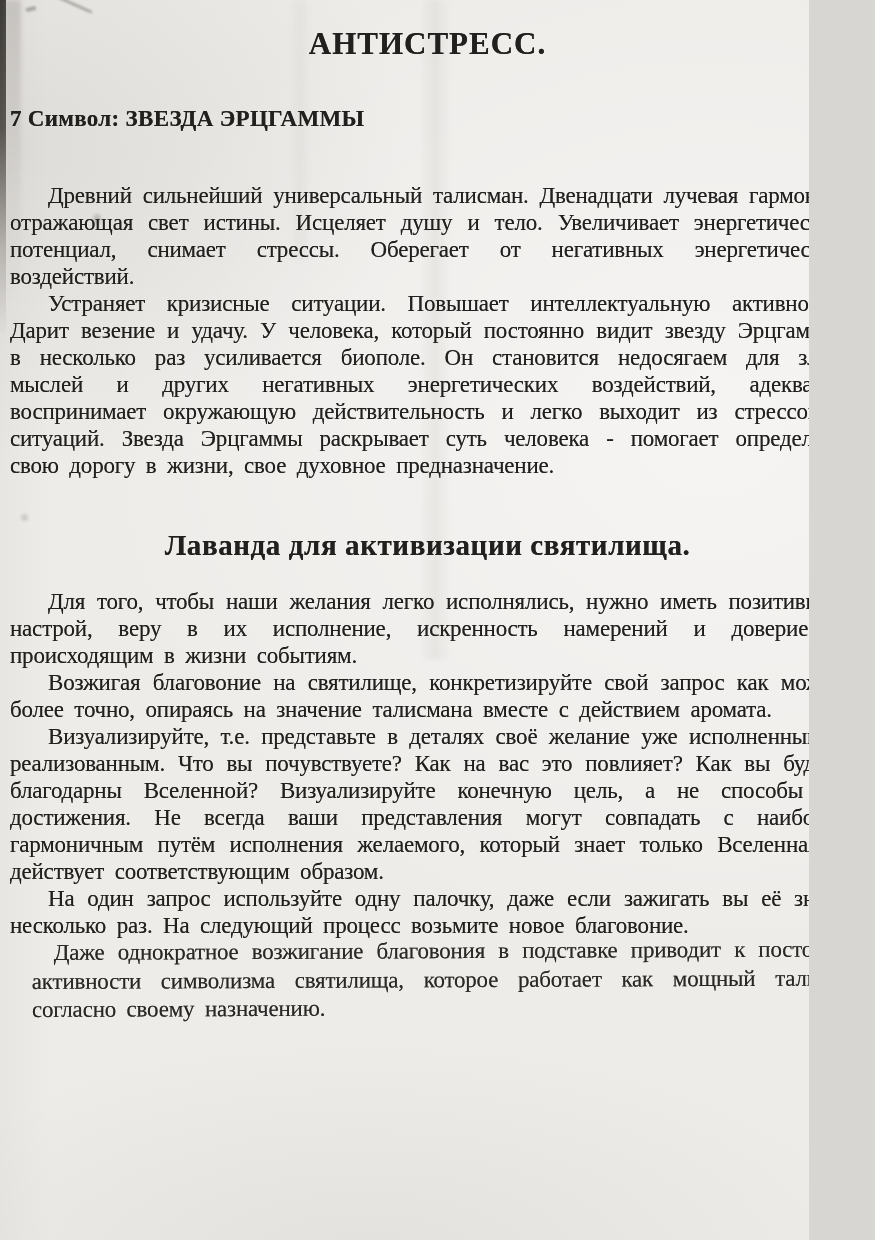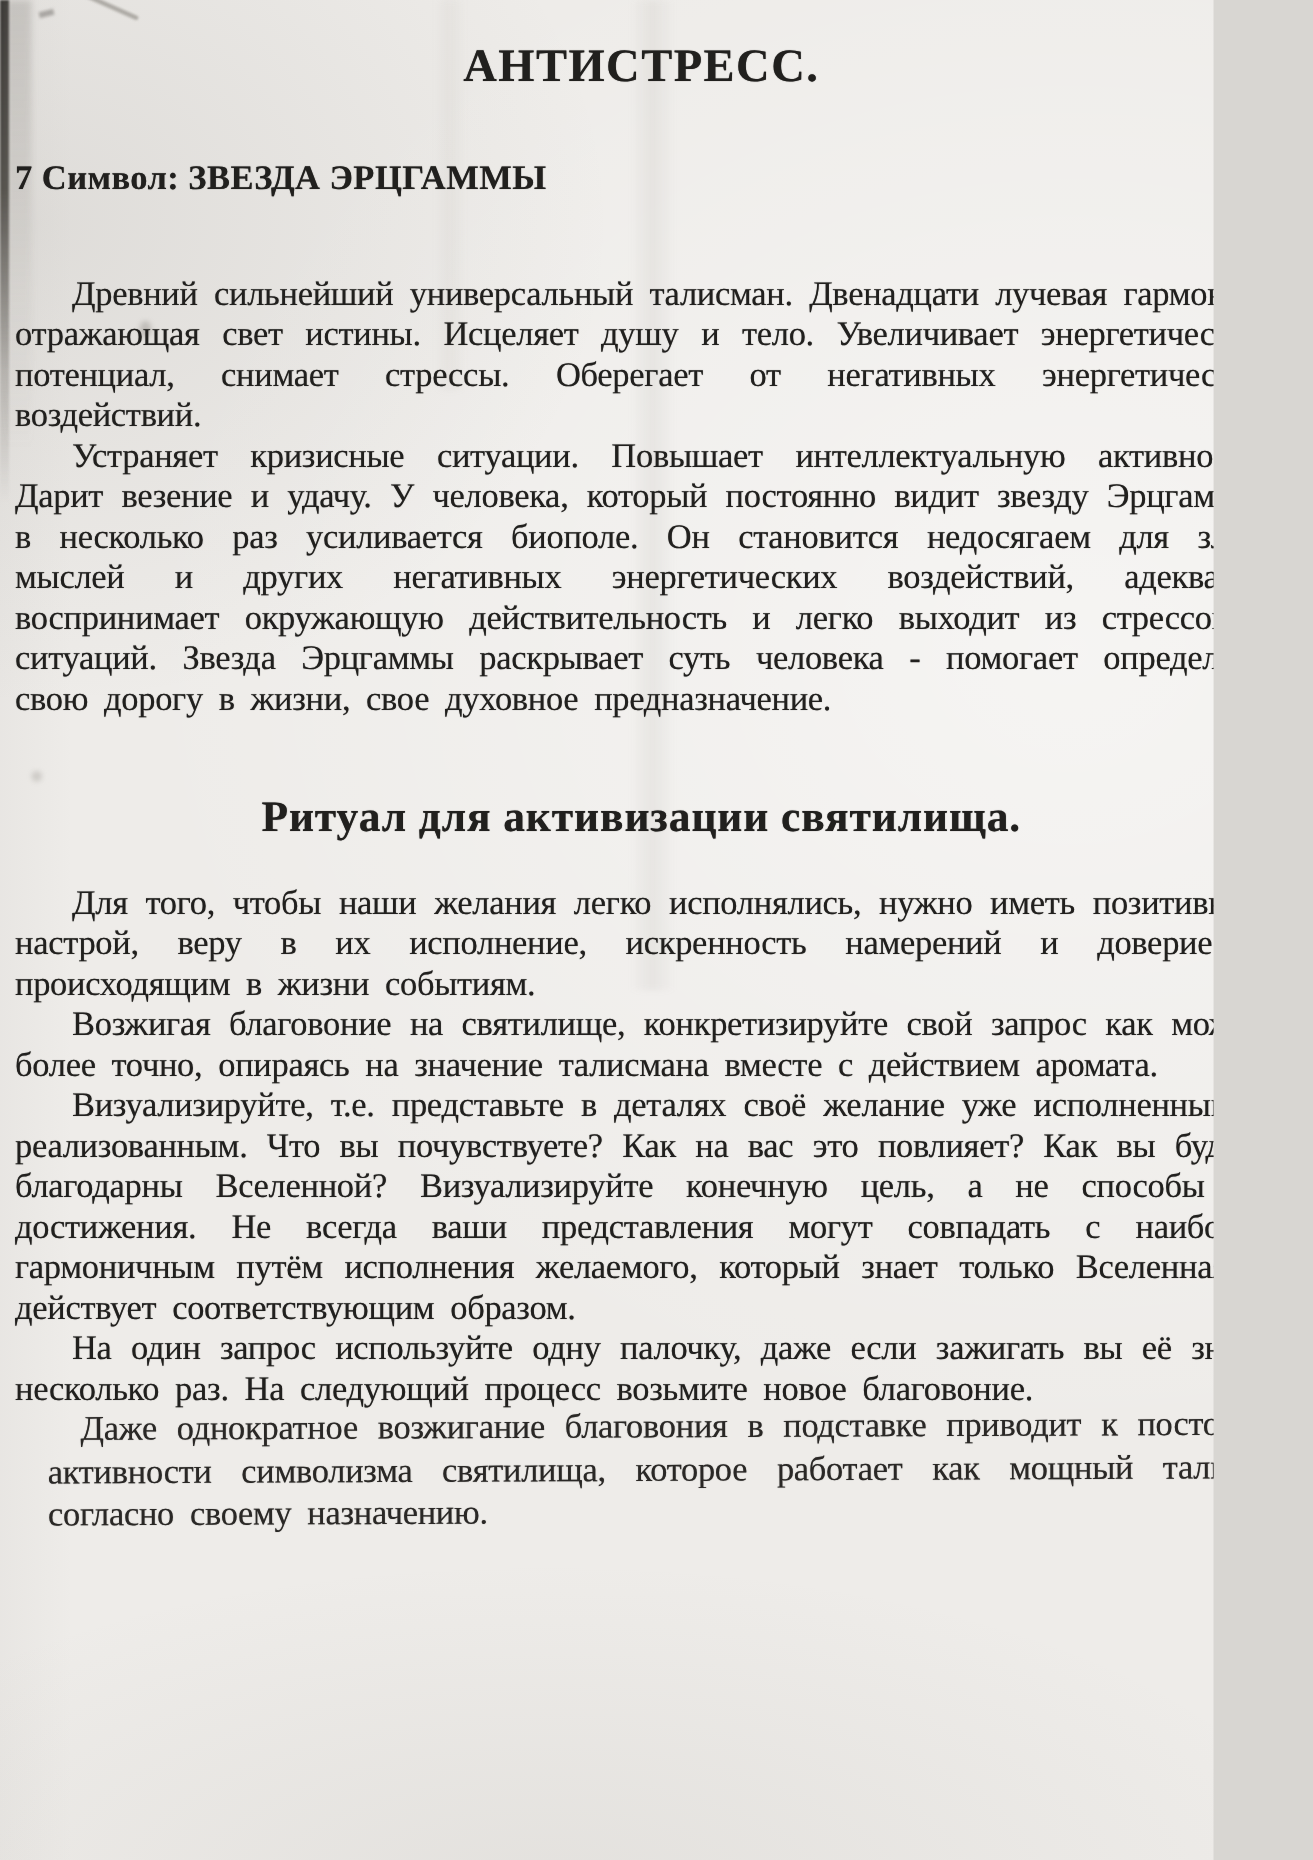--- a/index.html
+++ b/index.html
@@ -150,21 +150,21 @@
 
     <h1 class="doc-title">АНТИСТРЕСС.</h1>
 
     <h2 class="symbol-heading">7 Символ: ЗВЕЗДА ЭРЦГАММЫ</h2>
 
     <p class="body-par first-par">Древний сильнейший универсальный талисман.  Двенадцати лучевая гармония, отражающая свет истины. Исцеляет душу и тело. Увеличивает энергетический потенциал, снимает стрессы. Оберегает от негативных энергетических воздействий.</p>
 
     <p class="body-par">Устраняет кризисные ситуации. Повышает интеллектуальную активность. Дарит везение и удачу. У человека, который постоянно видит звезду Эрцгаммы, в несколько раз усиливается биополе. Он становится недосягаем для злых мыслей и других негативных энергетических воздействий, адекватно воспринимает окружающую действительность и легко выходит из стрессовых ситуаций. Звезда Эрцгаммы раскрывает суть человека - помогает определить свою дорогу в жизни, свое духовное предназначение.</p>
 
 
-    <h2 class="ritual-heading">Ритуал для активизации святилища.</h2>
+    <h2 class="ritual-heading">Лаванда для активизации святилища.</h2>
 
     <p class="body-par ritual-first">Для того, чтобы наши желания легко исполнялись, нужно иметь позитивный настрой, веру в их исполнение, искренность намерений и доверие к происходящим в жизни событиям.</p>
 
     <p class="body-par">Возжигая благовоние на святилище, конкретизируйте свой запрос как можно более точно, опираясь на значение талисмана вместе с действием аромата.</p>
 
     <p class="body-par">Визуализируйте, т.е. представьте в деталях своё желание уже исполненным и реализованным. Что вы почувствуете? Как на вас это повлияет? Как вы будете благодарны Вселенной? Визуализируйте конечную цель, а не способы её достижения. Не всегда ваши представления могут совпадать с наиболее гармоничным путём исполнения желаемого, который знает только Вселенная и действует соответствующим образом.</p>
 
     <p class="body-par">На один запрос используйте одну палочку, даже если зажигать вы её знает несколько раз. На следующий процесс  возьмите новое благовоние.</p>
 
     <p class="body-par last-par">Даже однократное возжигание благовония в подставке приводит к постоянной активности символизма святилища, которое работает как мощный талисман, согласно своему назначению.</p>

